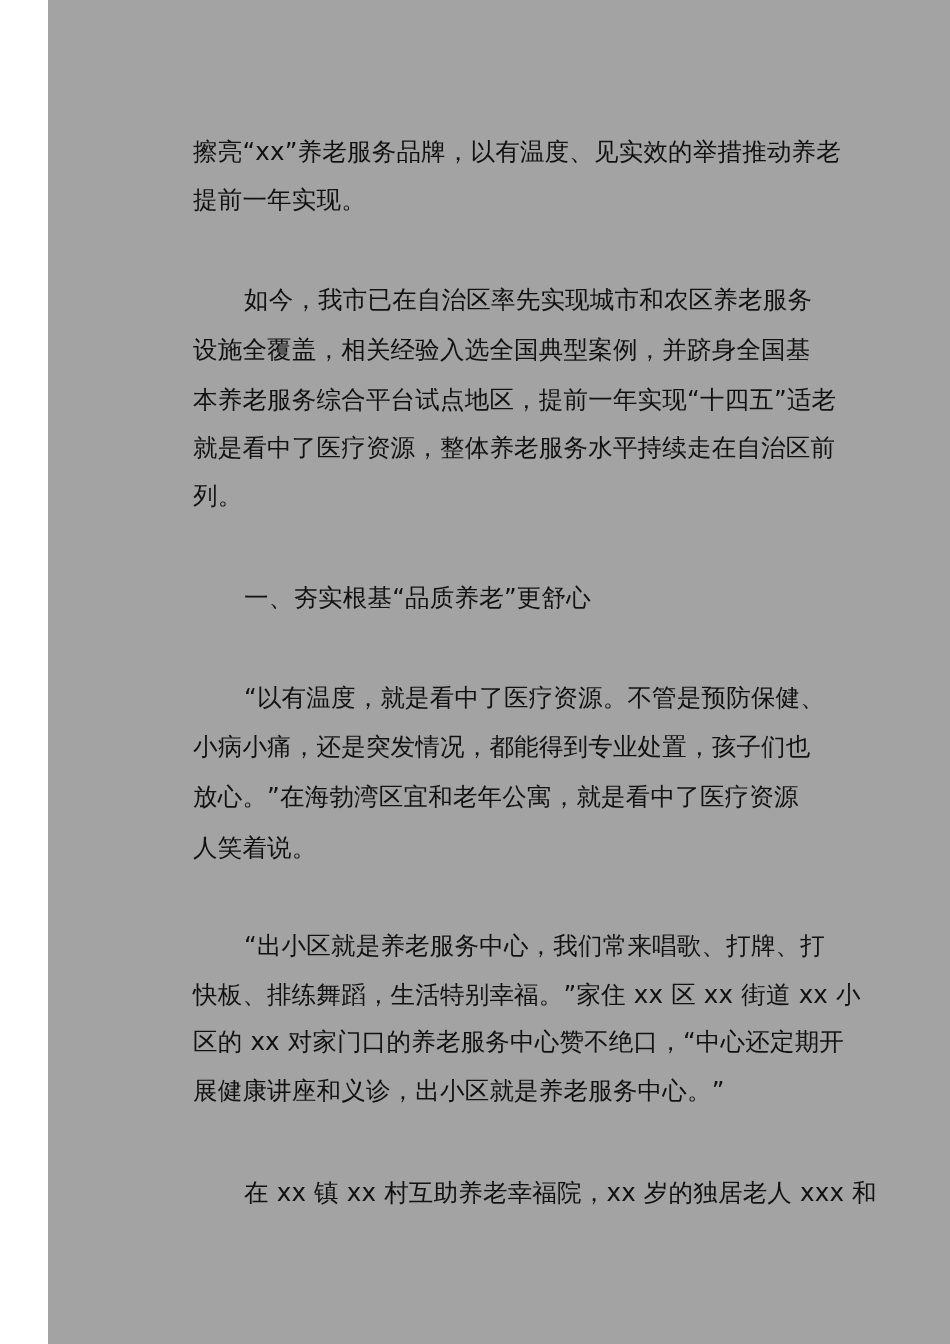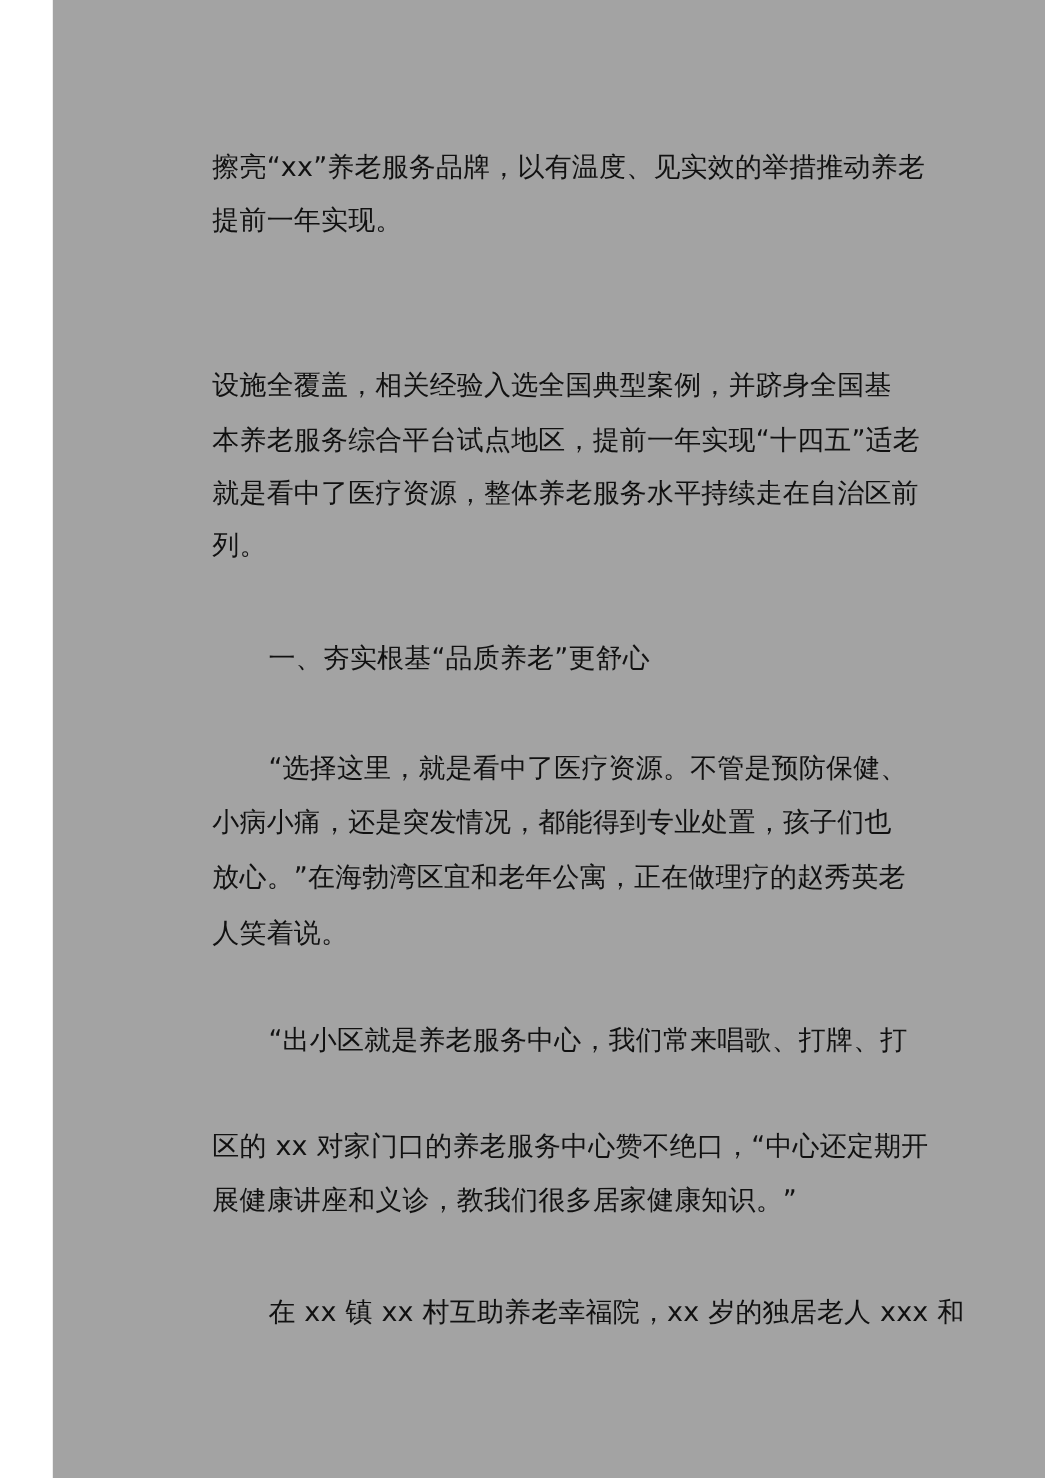--- a/index.html
+++ b/index.html
@@ -24,31 +24,33 @@
   .indent { left: 196px; }
 </style>
 </head>
 <body>
 
 <div class="page">
 
   <div class="line" style="top:135px">擦亮“xx”养老服务品牌，以有温度、见实效的举措推动养老</div>
   <div class="line" style="top:183px">提前一年实现。</div>
 
+  <div class="line indent" style="top:283px">如今，我市已在自治区率先实现城市和农区养老服务</div>
   <div class="line" style="top:383px">本养老服务综合平台试点地区，提前一年实现“十四五”适老</div>
   <div class="line" style="top:333px">设施全覆盖，相关经验入选全国典型案例，并跻身全国基</div>
   <div class="line" style="top:431px">就是看中了医疗资源，整体养老服务水平持续走在自治区前</div>
   <div class="line" style="top:479px">列。</div>
 
   <div class="line indent" style="top:581px">一、夯实根基“品质养老”更舒心</div>
 
-  <div class="line indent" style="top:681px">“选择这里，就是看中了医疗资源。不管是预防保健、</div>
+  <div class="line indent" style="top:681px">“以有温度，就是看中了医疗资源。不管是预防保健、</div>
   <div class="line" style="top:730px">小病小痛，还是突发情况，都能得到专业处置，孩子们也</div>
-  <div class="line" style="top:780px">放心。”在海勃湾区宜和老年公寓，正在做理疗的赵秀英老</div>
+  <div class="line" style="top:780px">放心。”在海勃湾区宜和老年公寓，就是看中了医疗资源</div>
   <div class="line" style="top:831px">人笑着说。</div>
 
   <div class="line indent" style="top:929px">“出小区就是养老服务中心，我们常来唱歌、打牌、打</div>
+  <div class="line" style="top:978px">快板、排练舞蹈，生活特别幸福。”家住 xx 区 xx 街道 xx 小</div>
   <div class="line" style="top:1025px">区的 xx 对家门口的养老服务中心赞不绝口，“中心还定期开</div>
-  <div class="line" style="top:1074px">展健康讲座和义诊，教我们很多居家健康知识。”</div>
+  <div class="line" style="top:1074px">展健康讲座和义诊，出小区就是养老服务中心。”</div>
 
   <div class="line indent" style="top:1176px">在 xx 镇 xx 村互助养老幸福院，xx 岁的独居老人 xxx 和</div>
 
 </div>
 
 </body></html>

